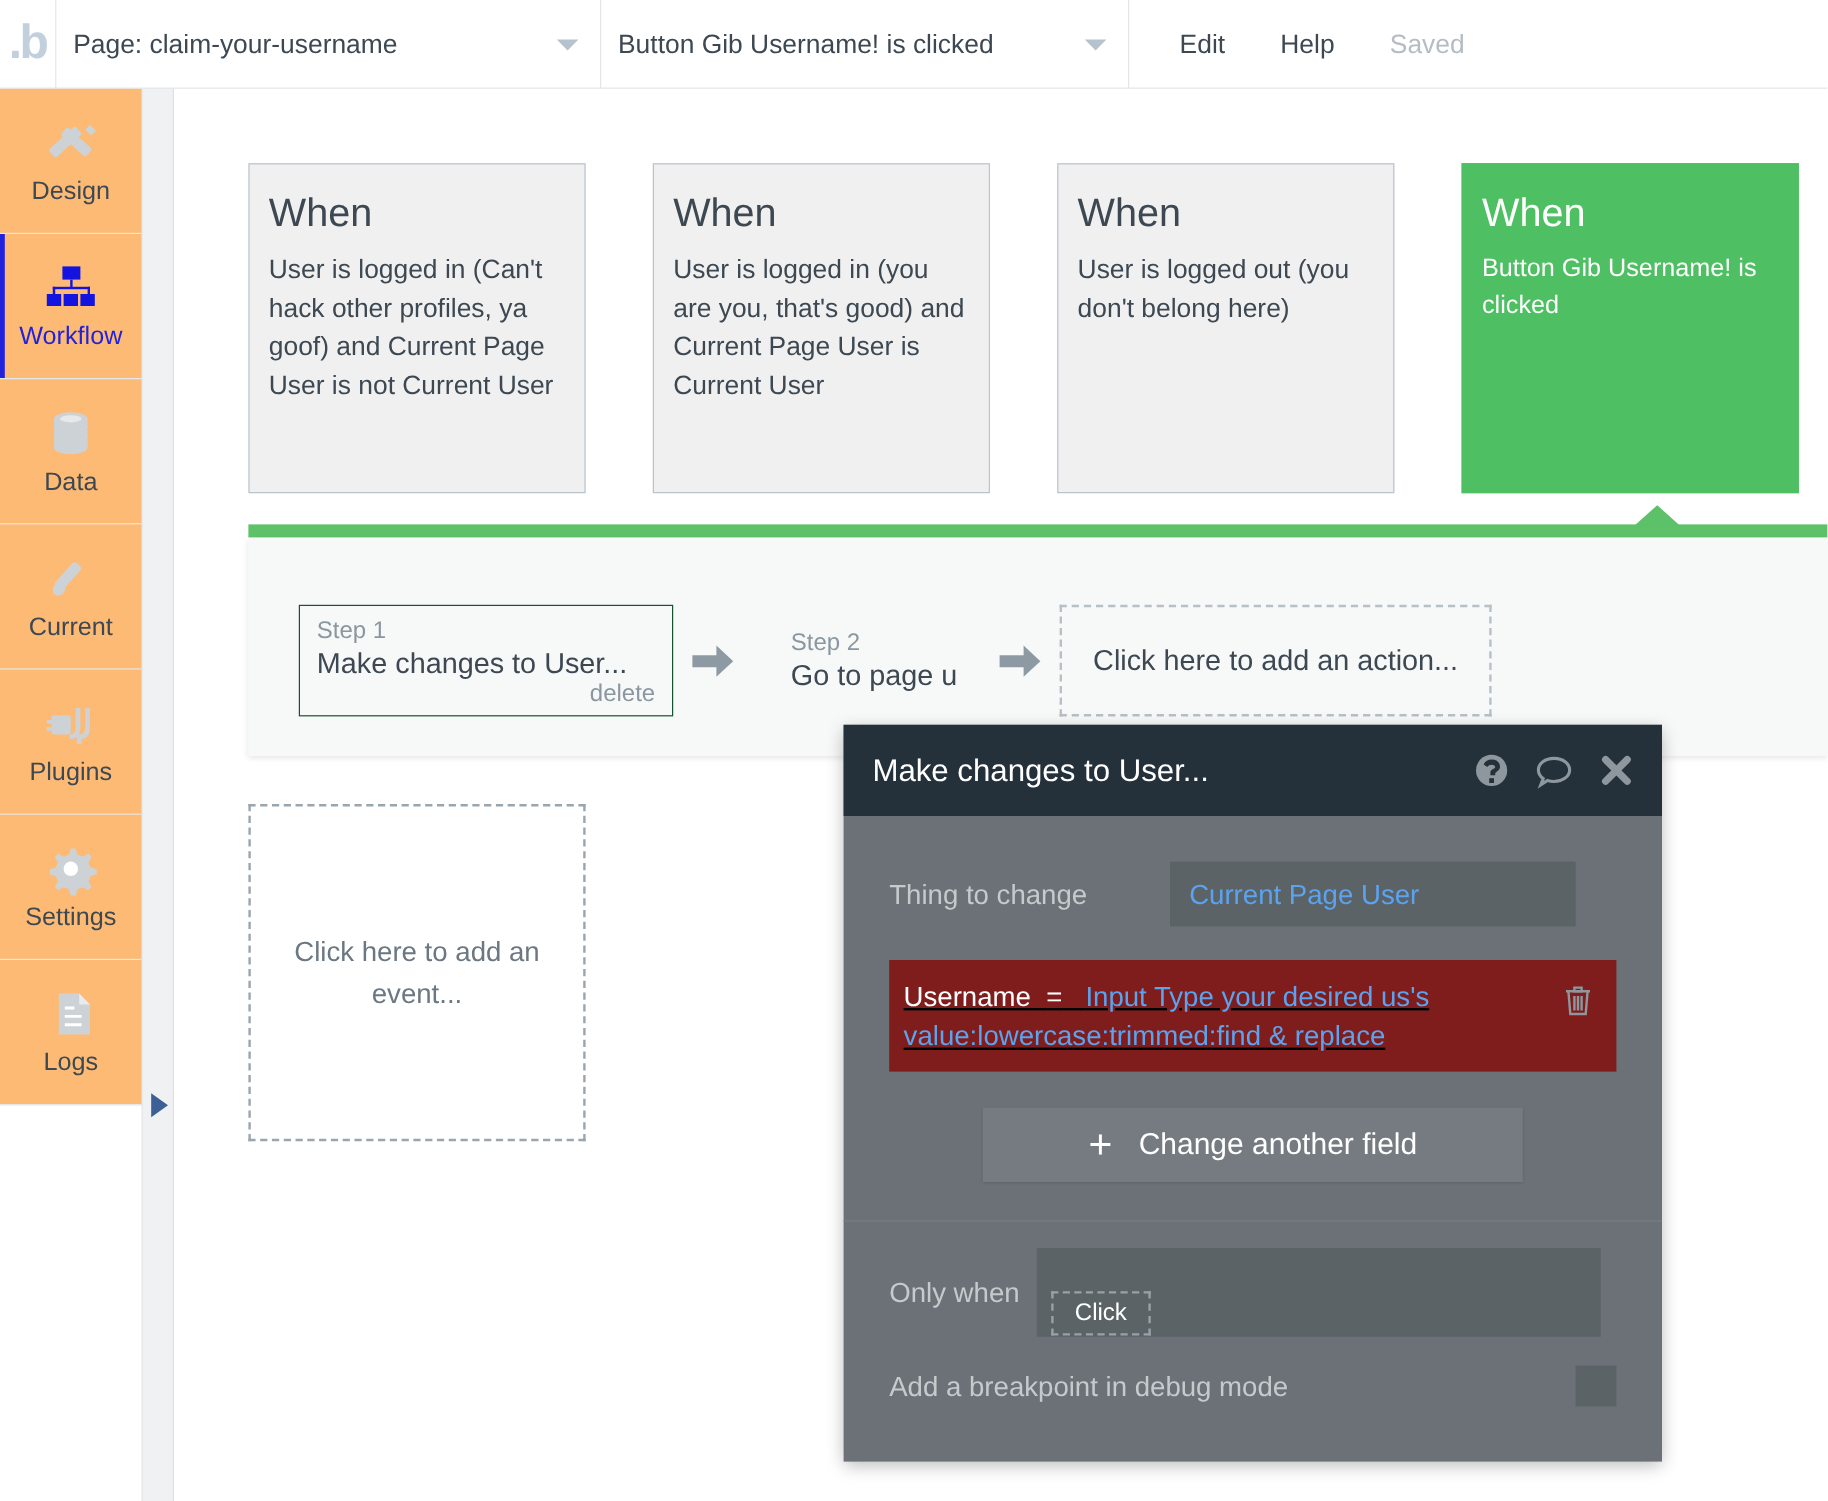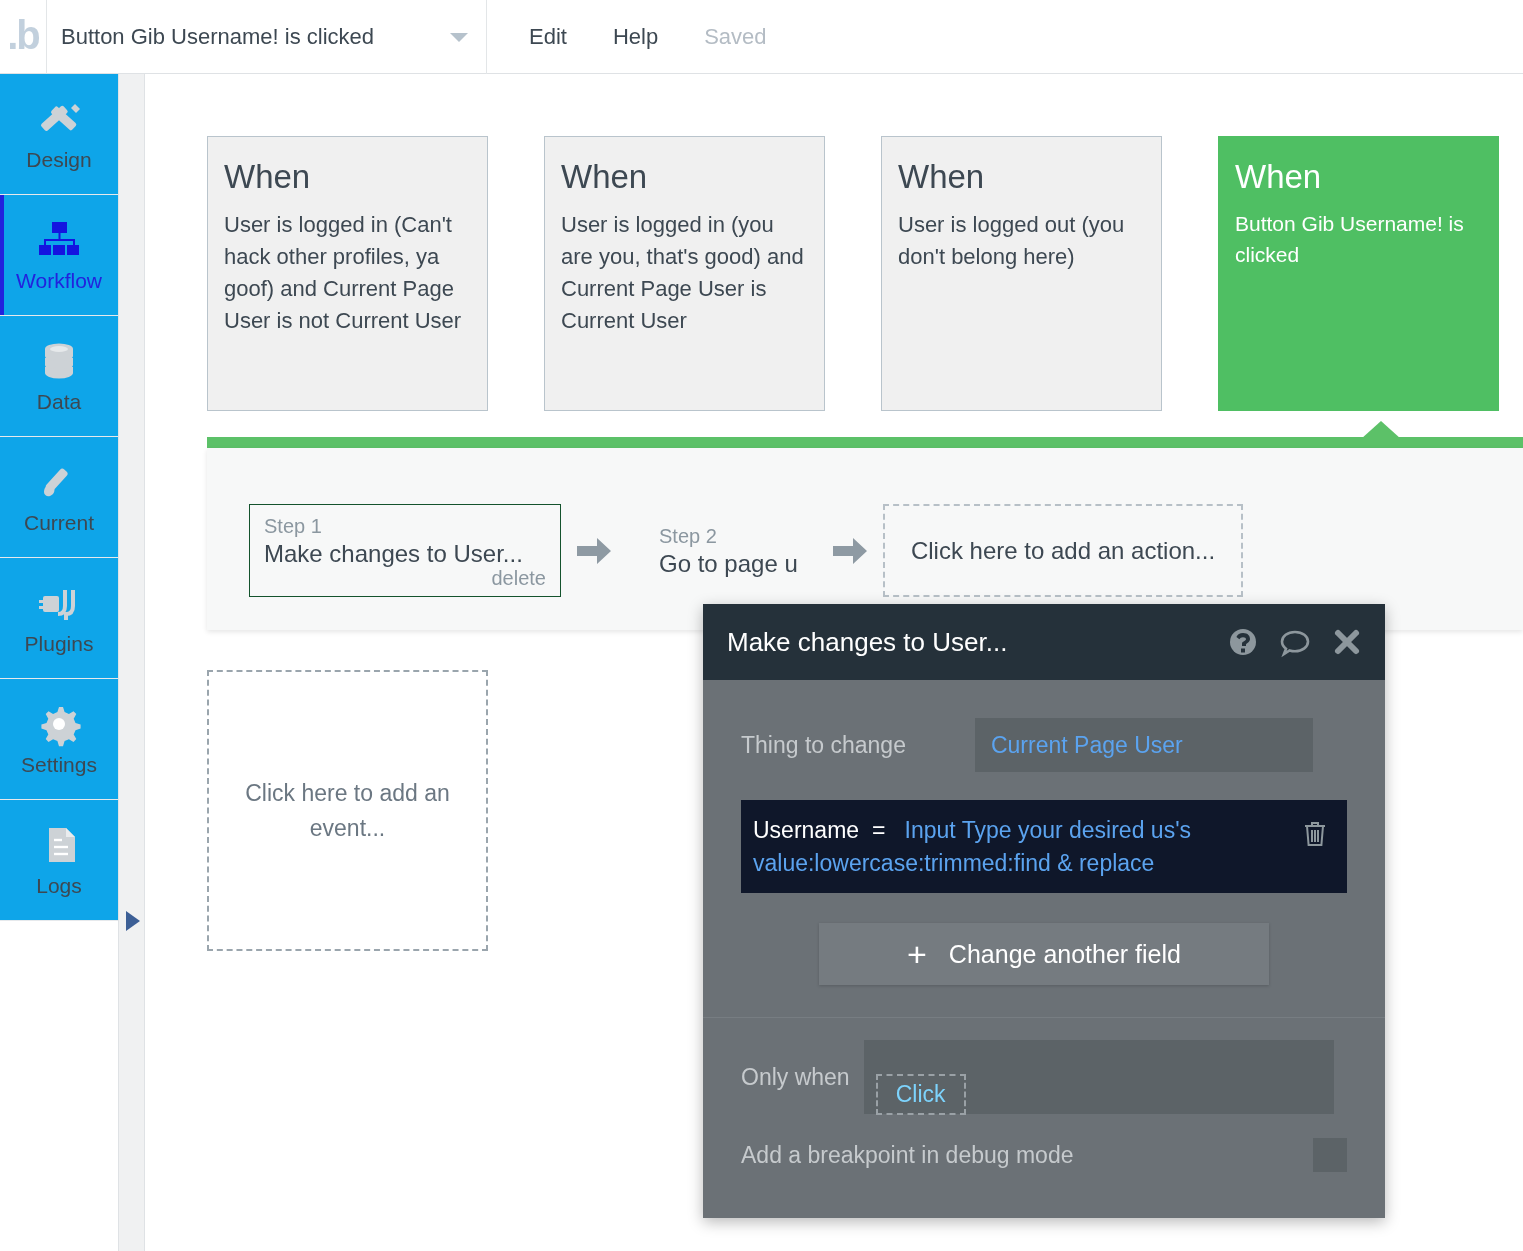--- a/index.html
+++ b/index.html
@@ -49,21 +49,21 @@
   .menu-link.muted { color: #b4bcc4; cursor: default; }
 
   
   .sidebar {
     position: absolute; left: 0; top: 74px; width: 119px; height: 1177px;
     background: #ffffff; border-right: 1px solid #dfe2e5;
   }
   .side-item {
     position: relative; height: 121px; border-bottom: 1px solid #e6e9ec;
     display: flex; flex-direction: column; align-items: center;
-    justify-content: center; gap: 6px; cursor: pointer; background: #0ea5e9;
+    justify-content: center; gap: 6px; cursor: pointer; background: #fdba74;
   }
   .side-item .lbl { font-size: 21px; color: #3d4852; }
   .side-item.active .lbl { color: #2222dd; }
   .side-item.active::before {
     content: ""; position: absolute; left: 0; top: 0;
     width: 4px; height: 100%; background: #2222dd;
   }
   .side-ico { width: 48px; height: 46px; display: block; }
   .rail {
     position: absolute; left: 119px; top: 74px; width: 26px; height: 1177px;
@@ -171,23 +171,23 @@
   .modal-body { padding: 38px 38px 0; }
   .row-thing { display: flex; align-items: center; height: 54px; }
   .lbl-dim { font-size: 23px; color: #c6cacd; }
   .field-dark {
     background: #5c6367; height: 54px; display: flex; align-items: center;
     padding: 0 16px; font-size: 23px; color: #5ba3ef; cursor: pointer;
   }
   .field-thing { width: 338px; margin-left: 69px; }
 
   .field-assign {
-    margin-top: 28px; background: #0f172a; min-height: 88px;
+    margin-top: 28px; background: #7f1d1d; min-height: 88px;
     display: flex; align-items: flex-start; padding: 14px 10px 14px 12px;
-    position: relative; cursor: pointer;
+    position: relative; cursor: pointer; text-decoration: underline;
   }
   .assign-text { flex: 1; font-size: 23px; line-height: 1.42; }
   .assign-key { color: #ffffff; }
   .assign-eq { color: #ffffff; }
   .assign-val { color: #5ba3ef; }
   .trash-ico { width: 28px; height: 30px; margin: 4px 8px 0 6px; cursor: pointer; flex: none; }
 
   .btn-change {
     margin: 30px auto 0; width: 450px; height: 62px; background: #757b80;
     display: flex; align-items: center; justify-content: center; gap: 22px;
@@ -201,40 +201,44 @@
   }
   .row-onlywhen {
     display: flex; align-items: center; padding: 22px 38px 0;
   }
   .field-onlywhen {
     margin-left: 14px; width: 470px; height: 74px; background: #5c6367;
     display: flex; align-items: center; padding-left: 12px; cursor: pointer;
   }
   .click-chip {
     border: 2px dashed #9aa1a6; padding: 5px 18px;
-    font-size: 23px; color: #7dd3fc; margin-top: 34px;
+    font-size: 20px; color: #ffffff; margin-top: 34px;
   }
   .row-breakpoint {
     display: flex; align-items: center; padding: 24px 38px 0;
   }
   .bp-lbl { font-size: 23px; color: #c6cacd; flex: 1; }
   .bp-box {
     width: 34px; height: 34px; background: #5c6367; cursor: pointer;
   }
 </style>
 </head>
 <body>
 
 <div id="app">
 
   <div class="topbar">
     <div class="logo-cell">
       <span class="logo-glyph">.b</span>
     </div>
 
+    <div class="sel-cell sel-page">
+      <span class="sel-text">Page: claim-your-username</span>
+      <span class="caret"></span>
+    </div>
 
     <div class="sel-cell sel-event">
       <span class="sel-text">Button Gib Username! is clicked</span>
       <span class="caret"></span>
     </div>
 
     <div class="menu-links">
       <span class="menu-link">Edit</span>
       <span class="menu-link">Help</span>
       <span class="menu-link muted">Saved</span>

